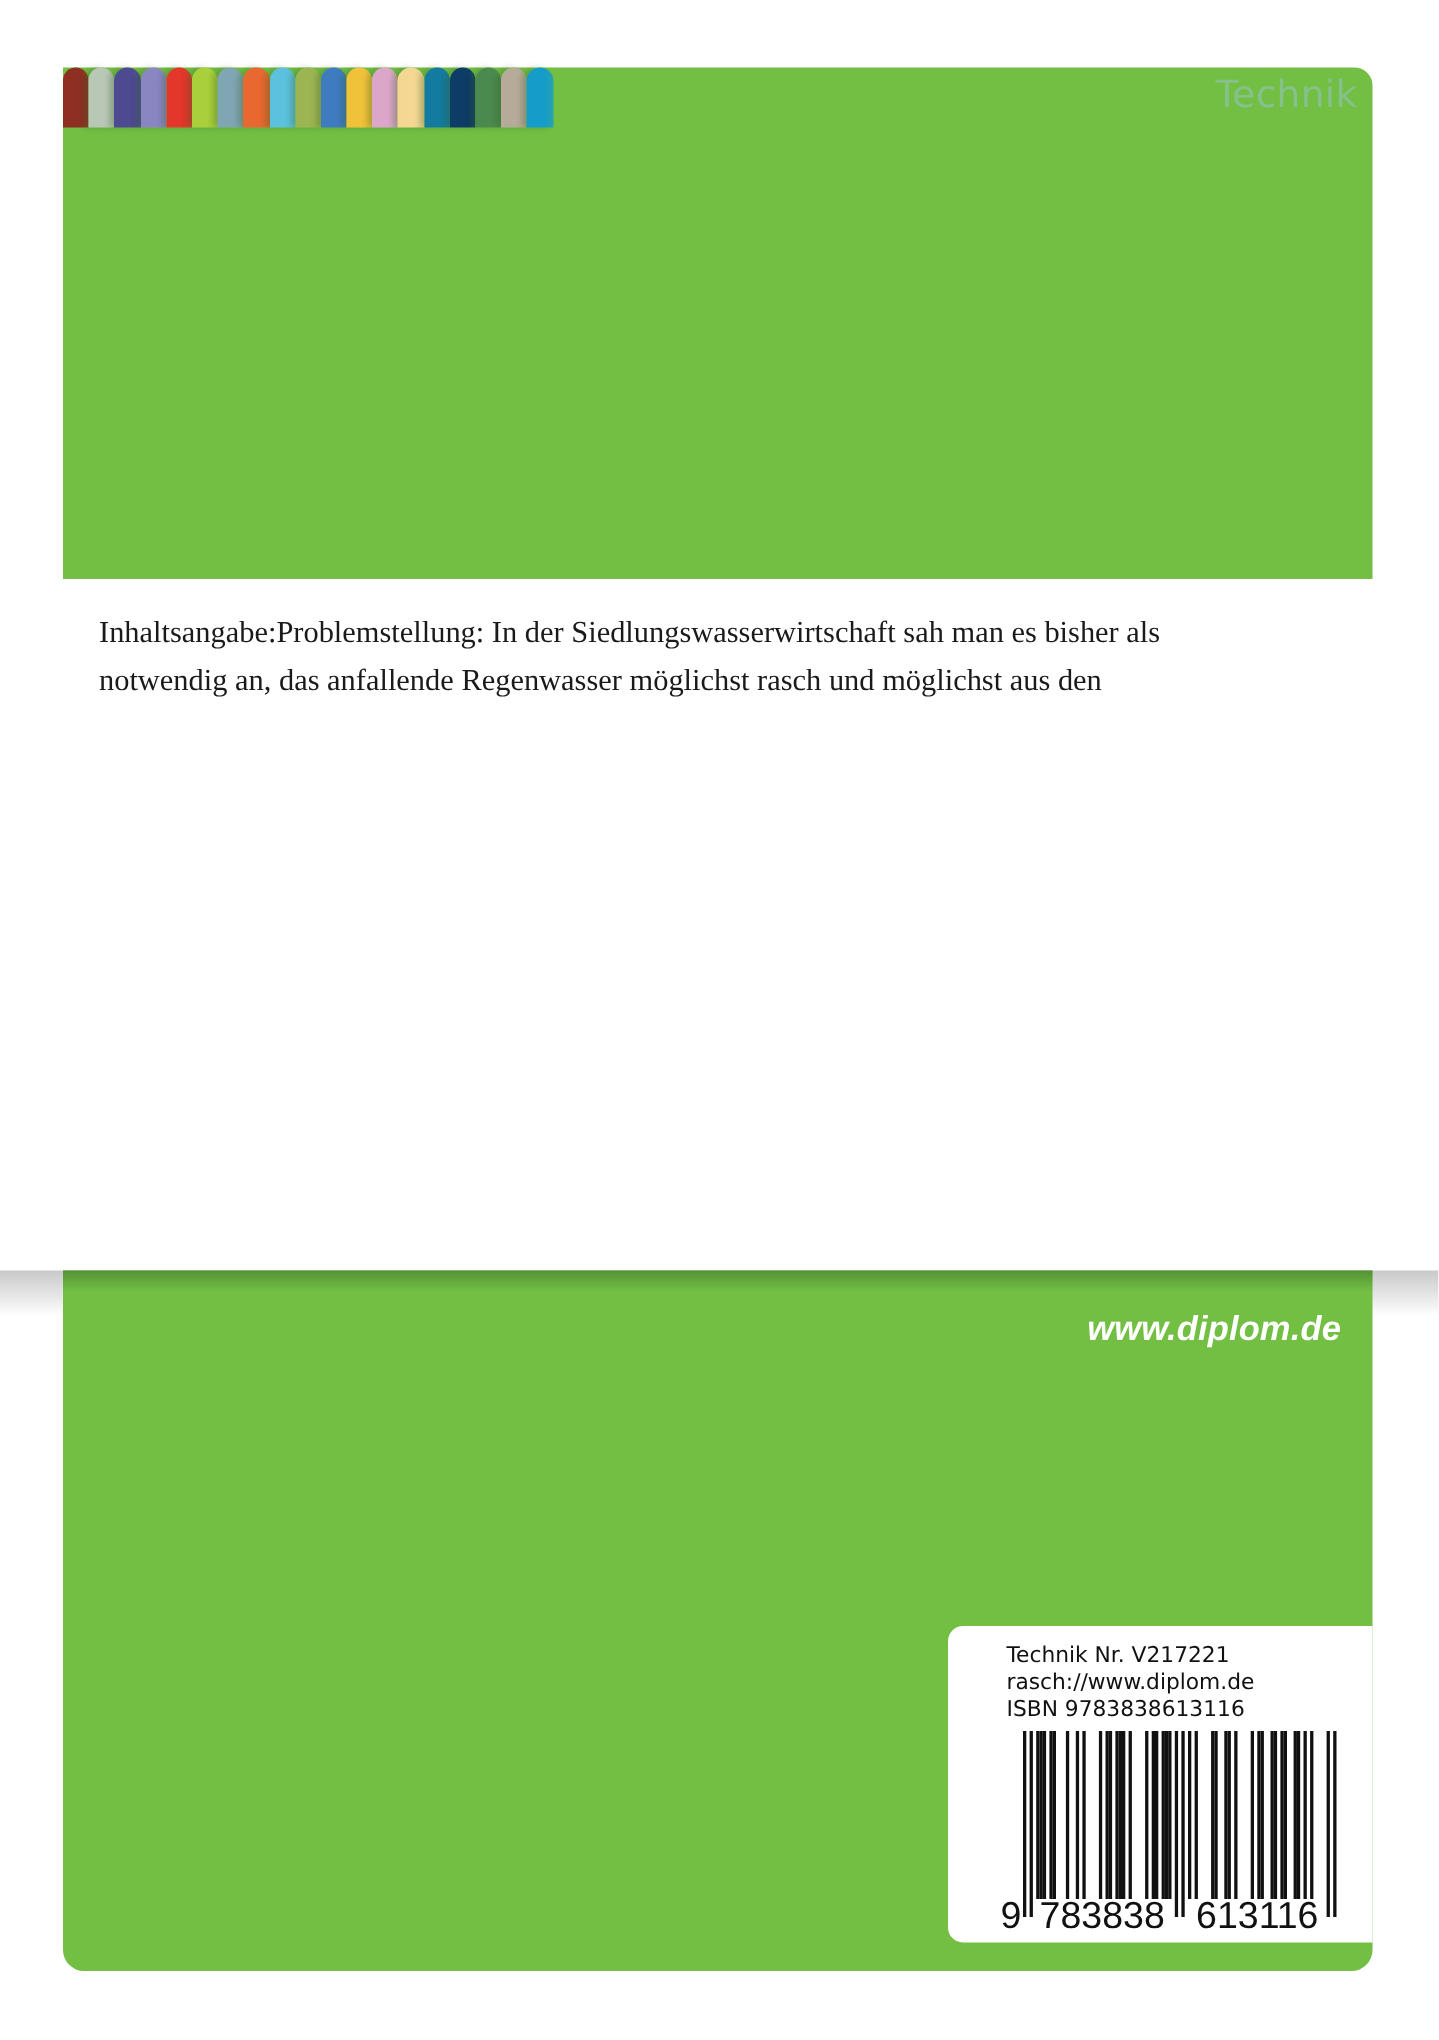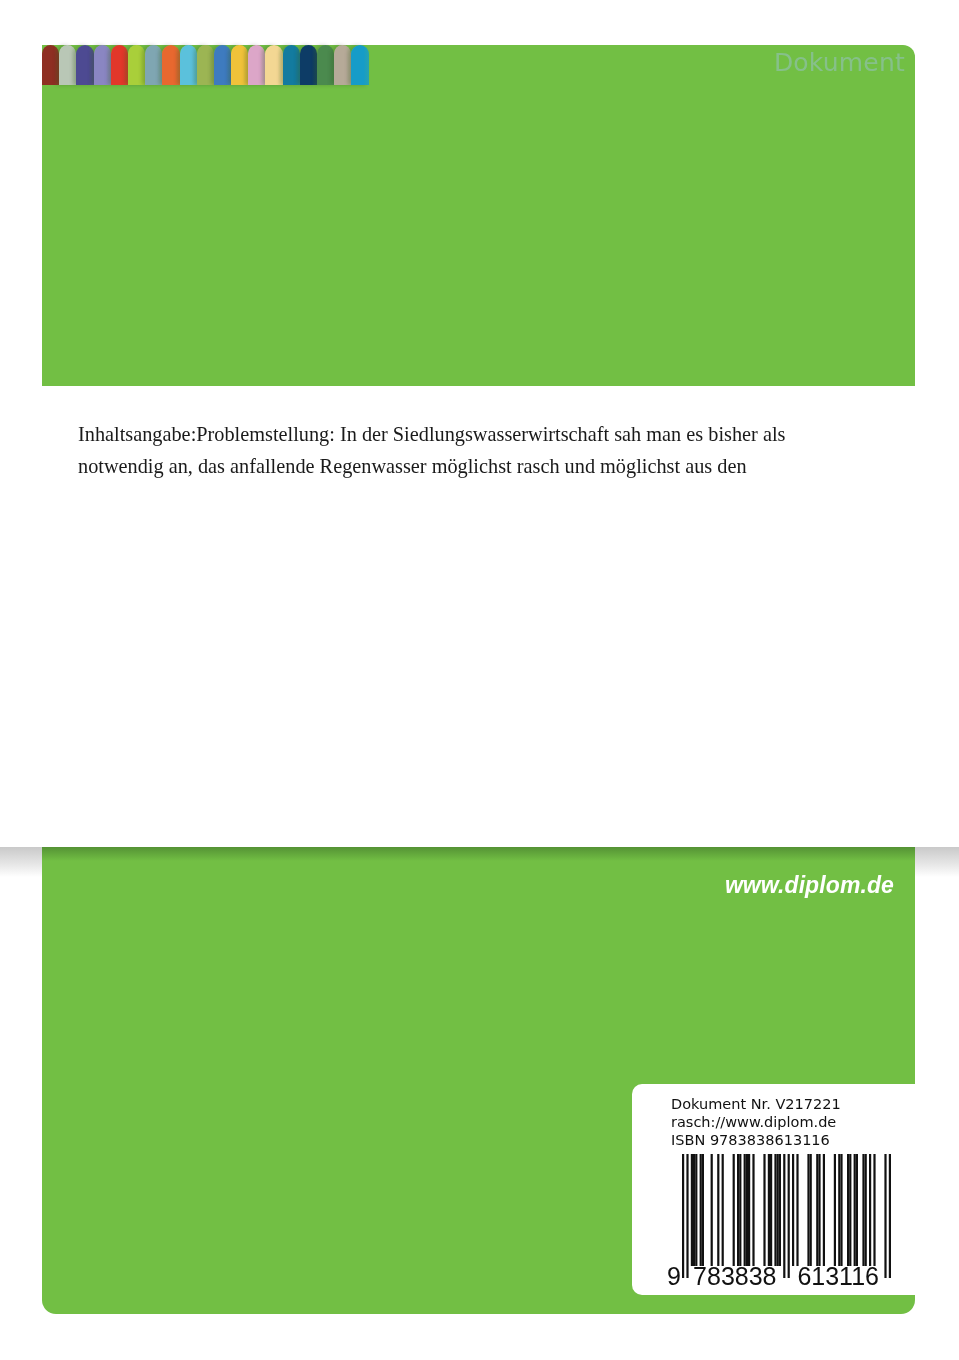--- a/index.html
+++ b/index.html
@@ -50,21 +50,21 @@
     }
     .abstract {
       position: absolute;
       left: 62px;
       top: 402px;
       width: 830px;
       font-family: "Liberation Serif", serif;
       font-size: 20.3px;
       line-height: 32px;
       color: #1a1a1a;
-      margin: 16px;
+      margin: 4px;
     }
     .shadow-band {
       position: absolute;
       left: 0;
       top: 847px;
       width: 959px;
       height: 30px;
       background: linear-gradient(to bottom, #c9c9c9 0%, #e8e8e8 60%, #ffffff 100%);
     }
     .bottom-panel {
@@ -119,21 +119,21 @@
       top: 70px;
       width: 228px;
       height: 134px;
     }
     .barcode svg { display: block; }
   </style>
 </head>
 <body>
 
 <div class="top-panel">
-  <span class="category-label">Dokument</span>
+  <span class="category-label">Technik</span>
 </div>
 <div class="tab-strip" id="tab-strip">
     <div class="tab" style="background: linear-gradient(to right, rgb(142, 47, 34) 70%, rgba(142, 47, 34, 0.8) 100%);"></div>
     <div class="tab" style="background: linear-gradient(to right, rgb(185, 199, 182) 70%, rgba(185, 199, 182, 0.8) 100%);"></div>
     <div class="tab" style="background: linear-gradient(to right, rgb(77, 74, 146) 70%, rgba(77, 74, 146, 0.8) 100%);"></div>
     <div class="tab" style="background: linear-gradient(to right, rgb(138, 134, 194) 70%, rgba(138, 134, 194, 0.8) 100%);"></div>
     <div class="tab" style="background: linear-gradient(to right, rgb(226, 55, 42) 70%, rgba(226, 55, 42, 0.8) 100%);"></div>
     <div class="tab" style="background: linear-gradient(to right, rgb(169, 207, 58) 70%, rgba(169, 207, 58, 0.8) 100%);"></div>
     <div class="tab" style="background: linear-gradient(to right, rgb(127, 166, 178) 70%, rgba(127, 166, 178, 0.8) 100%);"></div>
     <div class="tab" style="background: linear-gradient(to right, rgb(232, 104, 47) 70%, rgba(232, 104, 47, 0.8) 100%);"></div>
@@ -155,21 +155,21 @@
   <div>notwendig an, das anfallende Regenwasser möglichst rasch und möglichst aus den</div>
 </div>
 
 <div class="shadow-band"></div>
 <div class="bottom-panel">
   <span class="site-url">www.diplom.de</span>
 </div>
 
 <div class="label-box">
   <div class="label-lines">
-    <div>Dokument Nr. V217221</div>
+    <div>Technik Nr. V217221</div>
     <div>rasch://www.diplom.de</div>
     <div>ISBN 9783838613116</div>
   </div>
   <div class="barcode" id="barcode">
       <svg width="228" height="134">
         <rect x="16.00" y="0" width="2.20" height="124" fill="#111"></rect>
         <rect x="20.40" y="0" width="2.20" height="124" fill="#111"></rect>
         <rect x="24.80" y="0" width="2.20" height="112" fill="#111"></rect>
         <rect x="27.00" y="0" width="2.20" height="112" fill="#111"></rect>
         <rect x="29.20" y="0" width="2.20" height="112" fill="#111"></rect>

